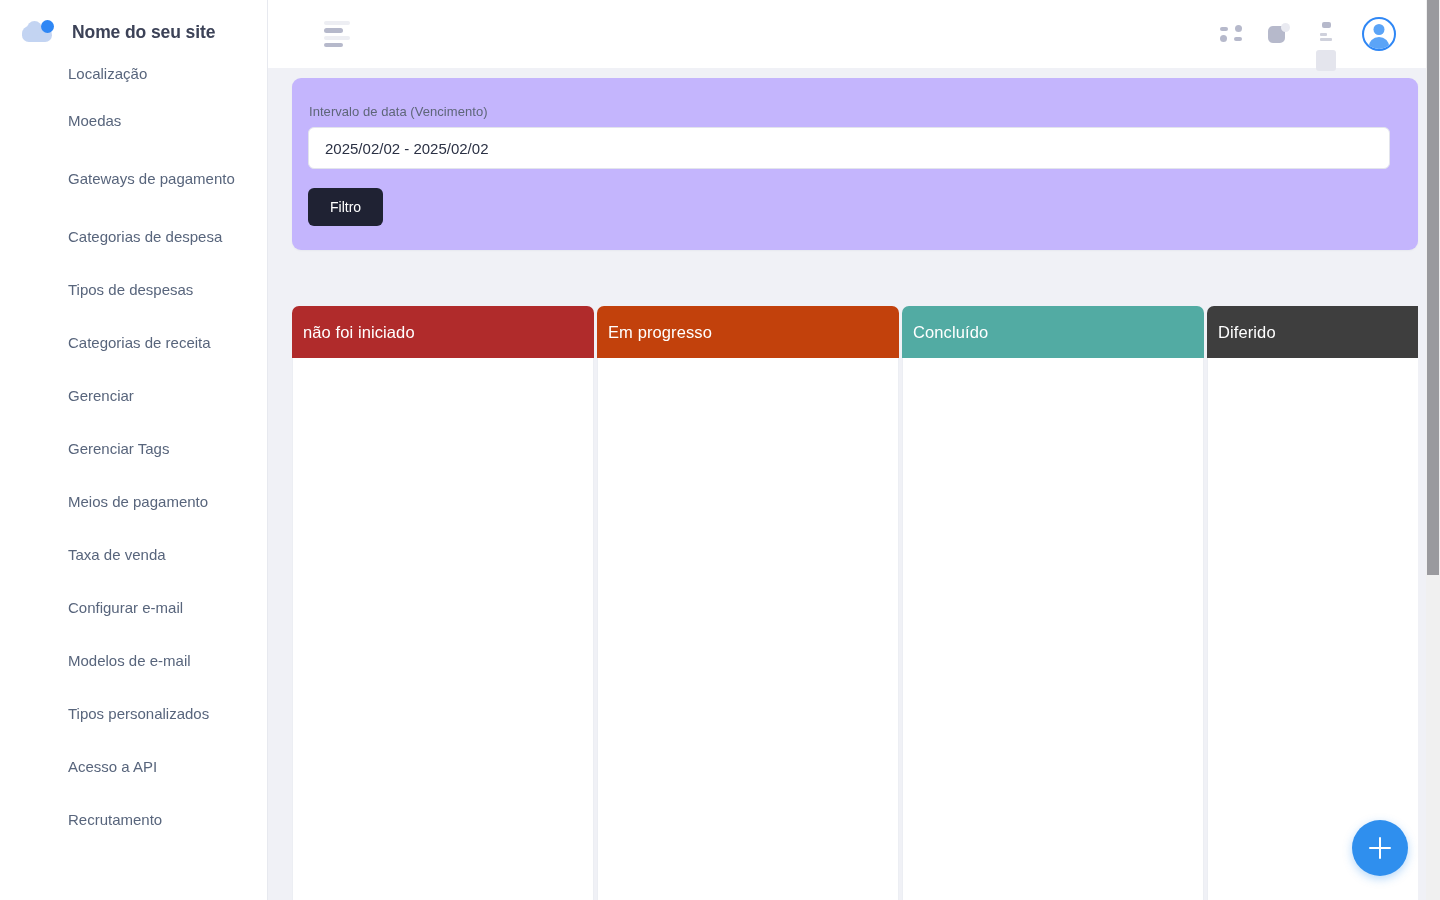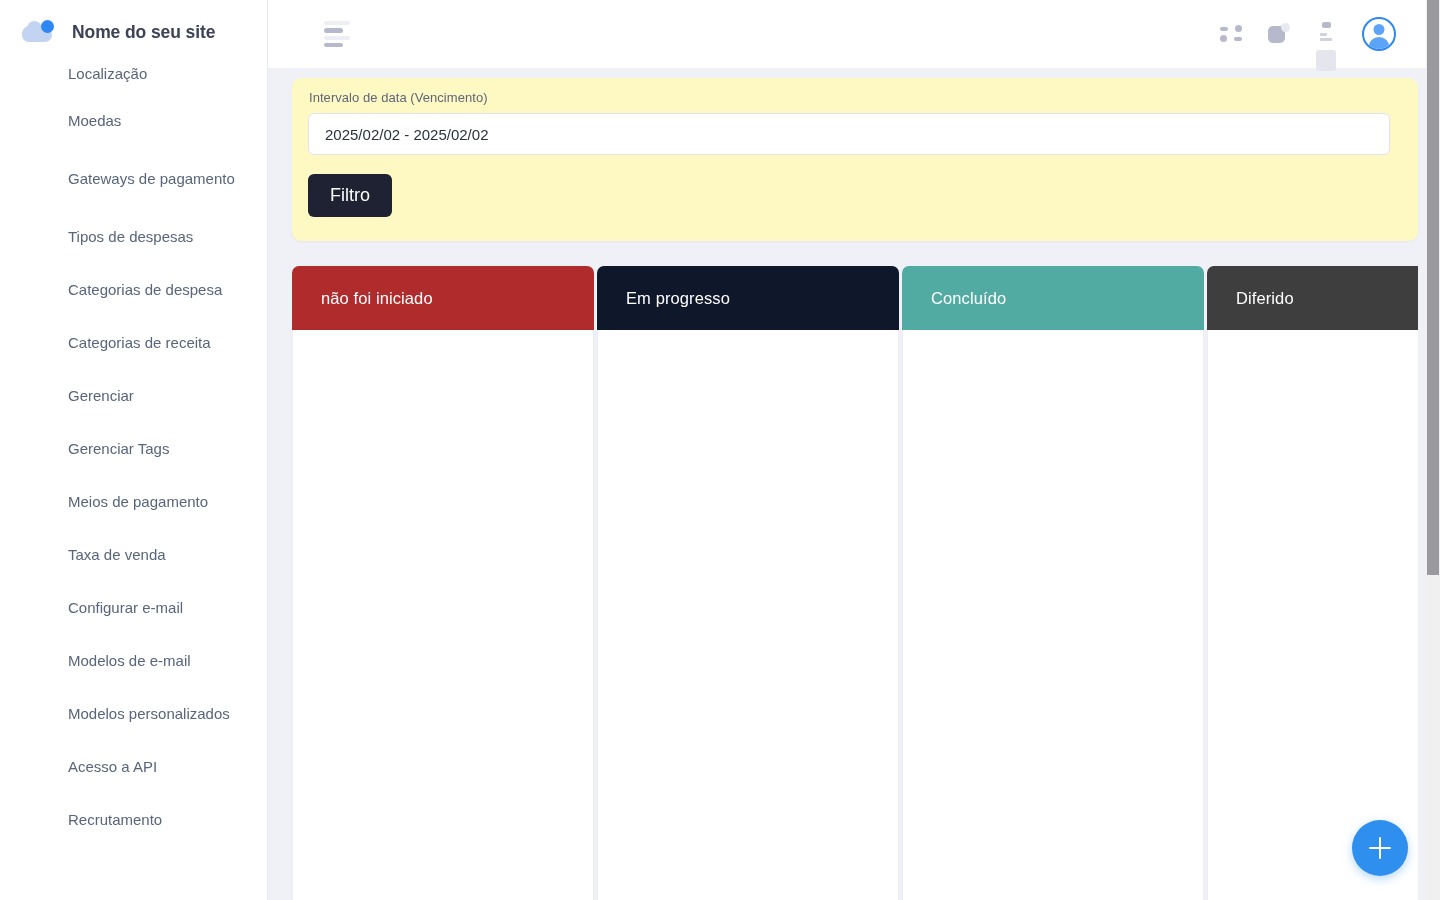--- a/index.html
+++ b/index.html
@@ -140,69 +140,70 @@
 
   
   .content {
     position: absolute;
     top: 68px; left: 0; right: 0; bottom: 0;
     background: #f0f1f6;
     padding: 10px 22px 0 24px;
     overflow: hidden;
   }
   .filter-card {
-    background: #fef9c3;
+    background: #c4b5fd;
     border-radius: 9px;
-    padding: 12px 28px 24px 16px;
+    padding: 26px 28px 24px 16px;
     box-shadow: 0 1px 2px rgba(30,35,60,0.045);
   }
   .field-label {
     font-size: 13px; color: #5e6679; margin-bottom: 8px; padding-left: 1px;
     letter-spacing: 0.05px;
   }
   .date-input {
     width: 100%; height: 42px;
     border: 1px solid #e2e4ec; border-radius: 6px;
     background: #fff;
     padding: 0 16px;
     font-size: 15px; color: #2b3144;
     font-family: Liberation Sans, sans-serif;
     outline: none;
   }
   .filter-btn {
     margin-top: 19px;
     background: #1f2233; color: #ffffff;
     border: none; border-radius: 6px;
     padding: 11px 22px;
-    font-size: 18px;
+    font-size: 14px;
     font-family: "Liberation Sans", sans-serif;
     cursor: pointer;
   }
 
   
   .board {
     margin-top: 25px;
     display: flex;
     gap: 3px;
     height: 640px;
     overflow: hidden;
   }
   .column {
     flex: 0 0 302px;
     display: flex; flex-direction: column;
     background: transparent;
   }
   .col-head {
-    height: 64px;
+    height: 52px;
     border-radius: 7px 7px 0 0;
     display: flex; align-items: center;
-    padding-left: 29px;
+    padding-left: 11px;
     color: #ffffff;
     font-size: 16.5px;
     letter-spacing: 0.1px;
+    margin-top: 31px;
   }
   .col-body {
     flex: 1 1 auto;
     background: #ffffff;
     border-left: 1px solid #eceef3;
     border-right: 1px solid #eceef3;
   }
 
   
   .fab {
@@ -251,26 +252,26 @@
       <div class="nav-item first">
         <span>Localização</span>
       </div>
       <div class="nav-item">
         <span>Moedas</span>
       </div>
       <div class="nav-item two-line">
         <span>Gateways de pagamento</span>
       </div>
       <div class="nav-item">
+        <span>Categorias de despesa</span>
+      </div>
+      <div class="nav-item">
         <span>Tipos de despesas</span>
       </div>
       <div class="nav-item">
-        <span>Categorias de despesa</span>
-      </div>
-      <div class="nav-item">
         <span>Categorias de receita</span>
       </div>
       <div class="nav-item">
         <span>Gerenciar</span>
       </div>
       <div class="nav-item">
         <span>Gerenciar Tags</span>
       </div>
       <div class="nav-item">
         <span>Meios de pagamento</span>
@@ -278,21 +279,21 @@
       <div class="nav-item">
         <span>Taxa de venda</span>
       </div>
       <div class="nav-item">
         <span>Configurar e-mail</span>
       </div>
       <div class="nav-item">
         <span>Modelos de e-mail</span>
       </div>
       <div class="nav-item">
-        <span>Modelos personalizados</span>
+        <span>Tipos personalizados</span>
       </div>
       <div class="nav-item">
         <span>Acesso a API</span>
       </div>
       <div class="nav-item">
         <span>Recrutamento</span>
       </div>
     </nav>
   </aside>
 
@@ -346,21 +347,21 @@
         
         <button class="filter-btn">Filtro</button>
       </div>
 
       <div class="board">
         <div class="column">
           <div class="col-head" id="colhead0" style="background: rgb(176, 43, 43);">não foi iniciado</div>
           <div class="col-body"></div>
         </div>
         <div class="column">
-          <div class="col-head" id="colhead1" style="background: #0f172a;">Em progresso</div>
+          <div class="col-head" id="colhead1" style="background: #c2410c;">Em progresso</div>
           <div class="col-body"></div>
         </div>
         <div class="column">
           <div class="col-head" id="colhead2" style="background: rgb(82, 171, 163);">Concluído</div>
           <div class="col-body"></div>
         </div>
         <div class="column">
           <div class="col-head" id="colhead3" style="background: rgb(62, 62, 62);">Diferido</div>
           <div class="col-body"></div>
         </div>

